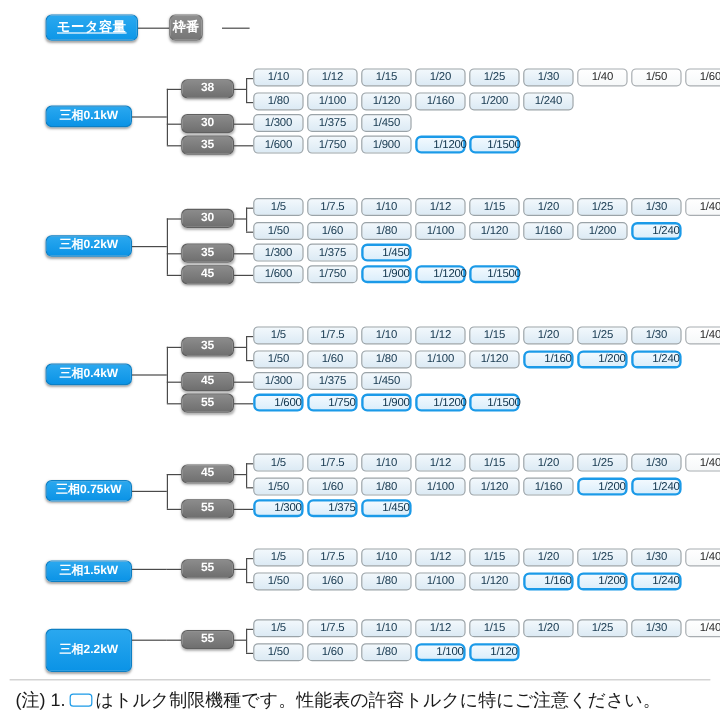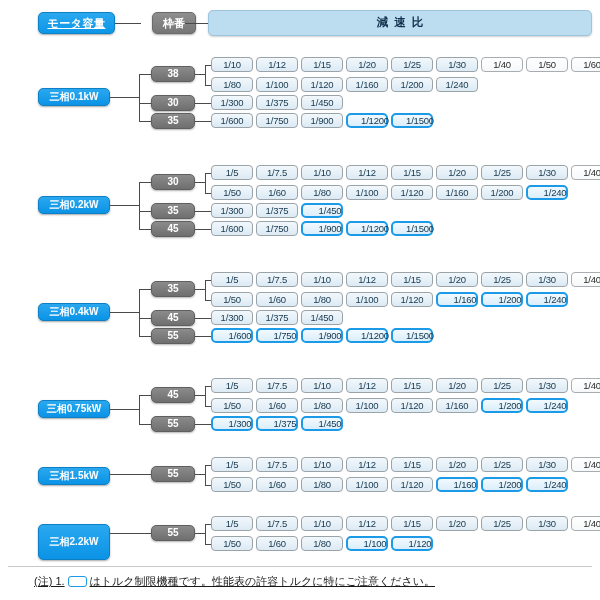--- a/index.html
+++ b/index.html
@@ -102,46 +102,44 @@
   }
 
   
   .ln{position:absolute;background:#4a4a4a;}
   .ln.h{height:1px;}
   .ln.v{width:1px;}
 
   
   .foot-rule{position:absolute;left:8px;top:566px;width:584px;height:1px;background:#c9c9c9;}
   .note{
-    position:absolute;left:34px;top:574px;
-    font-size:11px;color:#1a1a1a;
+    position:absolute;left:13px;top:574px;
+    font-size:15px;color:#1a1a1a;
     display:flex;align-items:center;gap:3px;
     white-space:nowrap;
-    text-decoration:underline;
   }
   .note-chip{
     display:inline-block;width:17px;height:9px;
     border:1.5px solid #1b9ae8;border-radius:3px;
     background:#ffffff;
   }
 </style>
 </head>
 <body>
 
 <div id="sheet">
 
   <div class="pill hdr-motor" style="left:38px;top:12px;width:77px;height:22px;text-decoration:underline;">モータ容量</div>
 
   <div class="ln h" style="left:115px;top:23px;width:26px;"></div>
 
-  <div class="pill hdr-frame" style="left:152px;top:12px;width:44px;height:22px;">枠番</div>
+  <div class="pill hdr-frame" style="left:141px;top:12px;width:28px;height:22px;">枠番</div>
 
   <div class="ln h" style="left:185px;top:23px;width:23px;"></div>
 
-  <div class="pill hdr-ratio" style="left:208px;top:10px;width:384px;height:26px;">減速比</div>
 
   <div id="body-layer">
       <div class="pill cap" style="left:38px;top:88px;width:72px;height:18px;">三相0.1kW</div>
       <div class="ln h" style="left:110px;top:97px;width:29px;"></div>
       <div class="ln v" style="left:139px;top:74px;height:47px;"></div>
       <div class="ln h" style="left:139px;top:74px;width:12px;"></div>
       <div class="pill frm" style="left:151px;top:66px;width:44px;height:16px;">38</div>
       <div class="ln h" style="left:195px;top:74px;width:10px;"></div>
       <div class="ln v" style="left:205px;top:65px;height:20px;"></div>
       <div class="ln h" style="left:205px;top:65px;width:6px;"></div>

